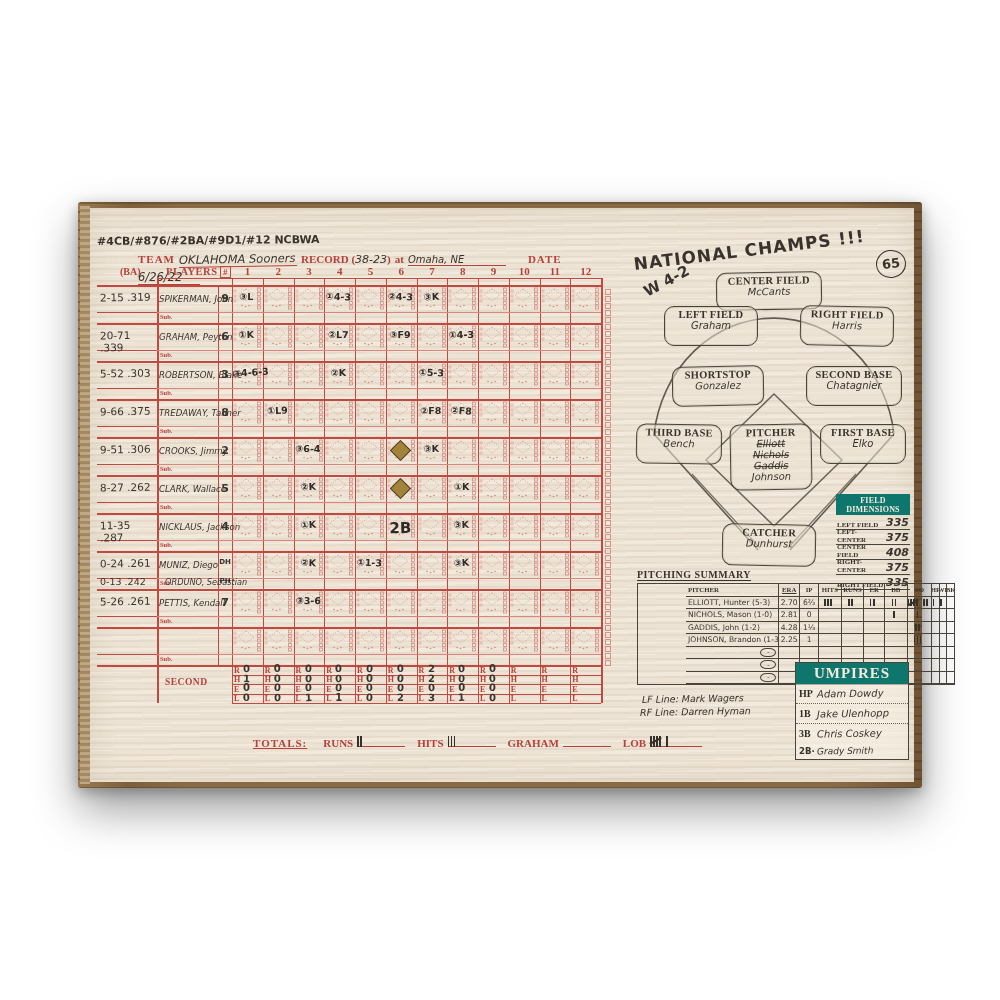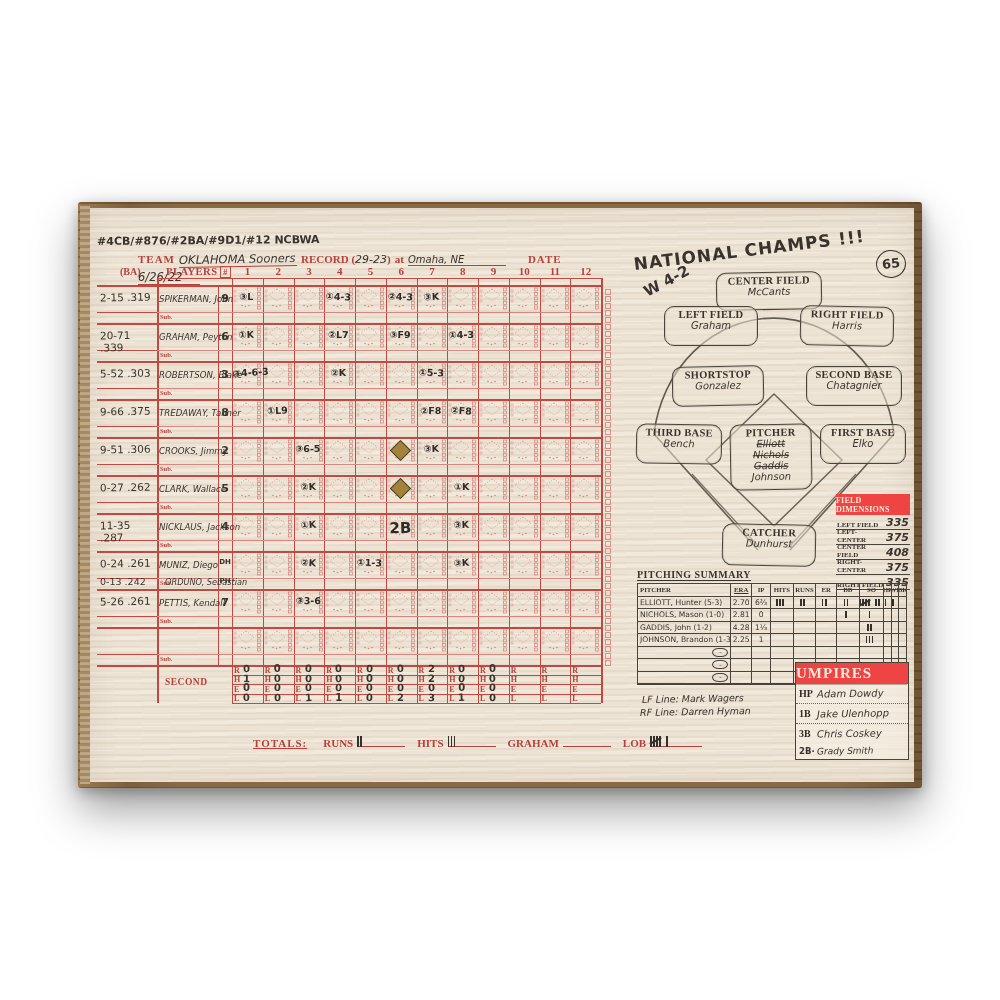--- a/index.html
+++ b/index.html
@@ -24,39 +24,39 @@
   .abs{position:absolute;}
   .redline{position:absolute;background:#c04a42;}
   .redline-light{position:absolute;background:#d9867f;}
   .underline-red{border-bottom:1.5px solid #b5413b;}
   .fieldbox{position:absolute;border:1.6px solid #4a4339;border-radius:10px;
             background:rgba(236,227,212,.55);text-align:center;padding-top:2px;
             box-shadow:0 0 0 1px rgba(74,67,57,.15) inset;}
   .fieldbox .lbl{font-family:"Liberation Serif",serif;font-weight:bold;color:#3a332c;font-size:10.5px;letter-spacing:.3px;}
   .fieldbox .nm{font-family:"DejaVu Sans",sans-serif;font-style:italic;color:#3a332d;font-size:10px;line-height:11px;}
   .struck{text-decoration:line-through;}
-  .blkhdr{background:#ef4444;color:#f1ead9;font-family:"Liberation Serif",serif;font-weight:bold;text-align:left;}
+  .blkhdr{background:#0f766e;color:#f1ead9;font-family:"Liberation Serif",serif;font-weight:bold;text-align:center;}
   .tally{display:inline-flex;align-items:flex-end;gap:1.5px;position:relative;}
   .tally i{display:block;width:1.6px;background:#35302a;}
   .tally .slash{position:absolute;left:-1px;top:40%;width:115%;height:1.6px;background:#35302a;transform:rotate(-28deg);}
 </style>
 </head>
 <body>
 
 <div id="canvas">
   <div class="board"></div>
   <div class="board-edge"></div>
   <div class="paper"></div>
 
   <div class="abs hw" style="left:97px;top:234px;font-size:11px;font-weight:600;transform:rotate(-.5deg);">#4CB/#876/#2BA/#9D1/#12 NCBWA</div>
 
   <div class="abs" style="left:138px;top:249px;width:480px;height:18px;">
     <span class="print-red" style="font-size:11px;letter-spacing:1px;">TEAM</span>
     <span class="hw-i underline-red" style="font-size:11.5px;display:inline-block;width:118px;transform:rotate(-1deg);">OKLAHOMA Sooners</span>
-    <span class="print-red" style="font-size:11px;">RECORD (</span><span class="hw-i" style="font-size:11px;">29-23</span><span class="print-red" style="font-size:11px;">)</span>
+    <span class="print-red" style="font-size:11px;">RECORD (</span><span class="hw-i" style="font-size:11px;">38-23</span><span class="print-red" style="font-size:11px;">)</span>
     <span class="print-red" style="font-size:11px;">at</span>
     <span class="hw-i underline-red" style="font-size:10px;display:inline-block;width:98px;">Omaha, NE</span>
     <span class="print-red" style="font-size:11px;letter-spacing:1px;margin-left:18px;">DATE</span>
     <span class="hw-i underline-red" style="font-size:11.5px;display:inline-block;width:62px;">6/26/22</span>
   </div>
 
   <div class="abs print-red" style="left:120px;top:266px;font-size:10px;">(BA)</div>
   <div class="abs print-red" style="left:166px;top:266px;font-size:10.5px;letter-spacing:.5px;">PLAYERS</div>
   <div class="abs print-red" style="left:220px;top:266px;font-size:9px;border:1px solid #c04a42;padding:0 2px;line-height:10px;">#</div>
   <div id="inning-headers">
@@ -185,21 +185,21 @@
           <span class="hw-i" style="font-size: 11px; font-weight: bold;">375</span>
         </div>
         <div style="display: flex; justify-content: space-between; align-items: flex-end; border-bottom: 1px solid rgb(74, 67, 57); padding: 0px 1px; height: 14px;">
           <span style="font-family: &quot;Liberation Serif&quot;, serif; font-weight: bold; font-size: 7px; color: rgb(58, 51, 44);">RIGHT FIELD</span>
           <span class="hw-i" style="font-size: 11px; font-weight: bold;">335</span>
         </div>
       </div>
   </div>
 
   <div class="abs" style="left:637px;top:569px;font-family:'Liberation Serif',serif;font-weight:bold;color:#3a332c;font-size:10px;letter-spacing:.5px;border-bottom:1.4px solid #3a332c;">PITCHING SUMMARY</div>
-  <div id="pitching-table" class="abs" style="left:637px;top:583px;width:268px;border:1.6px solid #4a4339;">
+  <div id="pitching-table" class="abs" style="left:637px;top:583px;width:268px;border:1.6px solid #4a4339;padding-left:48px;">
       <div style="display: flex; height: 11.5px; border-bottom: 1px solid rgb(74, 67, 57);">
         <div style="width: 96px; border-right: 1px solid rgb(74, 67, 57); overflow: hidden; display: flex; align-items: center; justify-content: flex-start; padding-left: 2px; font-family: &quot;Liberation Serif&quot;, serif; font-weight: bold; font-size: 6.8px; color: rgb(58, 51, 44);">PITCHER</div>
         <div style="width: 21px; border-right: 1px solid rgb(74, 67, 57); overflow: hidden; display: flex; align-items: center; justify-content: center; font-family: &quot;Liberation Serif&quot;, serif; font-weight: bold; font-size: 6.8px; color: rgb(58, 51, 44); text-decoration: underline;">ERA</div>
         <div style="width: 19px; border-right: 1px solid rgb(74, 67, 57); overflow: hidden; display: flex; align-items: center; justify-content: center; font-family: &quot;Liberation Serif&quot;, serif; font-weight: bold; font-size: 6.8px; color: rgb(58, 51, 44);">IP</div>
         <div style="width: 23px; border-right: 1px solid rgb(74, 67, 57); overflow: hidden; display: flex; align-items: center; justify-content: center; font-family: &quot;Liberation Serif&quot;, serif; font-weight: bold; font-size: 6.8px; color: rgb(58, 51, 44);">HITS</div>
         <div style="width: 23px; border-right: 1px solid rgb(74, 67, 57); overflow: hidden; display: flex; align-items: center; justify-content: center; font-family: &quot;Liberation Serif&quot;, serif; font-weight: bold; font-size: 6.8px; color: rgb(58, 51, 44);">RUNS</div>
         <div style="width: 21px; border-right: 1px solid rgb(74, 67, 57); overflow: hidden; display: flex; align-items: center; justify-content: center; font-family: &quot;Liberation Serif&quot;, serif; font-weight: bold; font-size: 6.8px; color: rgb(58, 51, 44);">ER</div>
         <div style="width: 23px; border-right: 1px solid rgb(74, 67, 57); overflow: hidden; display: flex; align-items: center; justify-content: center; font-family: &quot;Liberation Serif&quot;, serif; font-weight: bold; font-size: 6.8px; color: rgb(58, 51, 44);">BB</div>
         <div style="width: 25px; border-right: 1px solid rgb(74, 67, 57); overflow: hidden; display: flex; align-items: center; justify-content: center; font-family: &quot;Liberation Serif&quot;, serif; font-weight: bold; font-size: 6.8px; color: rgb(58, 51, 44);">SO</div>
         <div style="width: 7px; border-right: 1px solid rgb(74, 67, 57); overflow: hidden; display: flex; align-items: center; justify-content: center; font-family: &quot;Liberation Serif&quot;, serif; font-weight: bold; font-size: 6.8px; color: rgb(58, 51, 44);">HP</div>
@@ -1298,21 +1298,21 @@
     <rect x="24.5" y="11" width="3" height="3" fill="none" stroke="#cc6f68" stroke-width=".7" opacity=".85"></rect>
     <rect x="24.5" y="15.5" width="3" height="3" fill="none" stroke="#cc6f68" stroke-width=".7" opacity=".85"></rect>
     <rect x="24.5" y="20" width="3" height="3" fill="none" stroke="#cc6f68" stroke-width=".7" opacity=".85"></rect>
     <rect x="1" y="4" width="2" height="2" fill="none" stroke="#d9867f" stroke-width=".6" opacity=".7"></rect>
     <rect x="1" y="9" width="2" height="2" fill="none" stroke="#d9867f" stroke-width=".6" opacity=".7"></rect>
     <rect x="1" y="14" width="2" height="2" fill="none" stroke="#d9867f" stroke-width=".6" opacity=".7"></rect>
     </svg>
     <div class="redline" style="left: 97px; top: 475px; width: 504px; height: 1.6px;"></div>
     <div class="redline-light" style="left: 157px; top: 502px; width: 444px; height: 0.9px;"></div>
     <div class="redline" style="left: 97px; top: 502px; width: 60px; height: 1.2px;"></div>
-    <div class="hw abs" style="left: 100px; top: 481px; width: 54px; font-size: 10.5px; transform: rotate(-1deg);">0-27 .262</div>
+    <div class="hw abs" style="left: 100px; top: 481px; width: 54px; font-size: 10.5px; transform: rotate(-1deg);">8-27 .262</div>
     <div class="hw abs" style="left: 159px; top: 484px; width: 58px; font-size: 8.6px; font-style: italic; white-space: nowrap; overflow: visible;">CLARK, Wallace</div>
     <div class="print-red abs" style="left: 160px; top: 503px; font-size: 6.5px;">Sub.</div>
     <div class="hw abs" style="left: 218px; top: 482px; width: 14px; text-align: center; font-size: 11px; font-weight: 600;">5</div>
     <svg width="29" height="25" style="position: absolute; left: 233px; top: 476px;">
       <path d="M13 3 L21 9 L13 15 L5 9 Z" fill="none" stroke="#d9867f" stroke-width=".9" stroke-dasharray="1,1.6" opacity=".8"></path>
     <circle cx="9" cy="19.5" r=".8" fill="#cc6f68" opacity=".8"></circle>
     <circle cx="12.5" cy="20.5" r=".8" fill="#cc6f68" opacity=".8"></circle>
     <circle cx="16" cy="19.5" r=".8" fill="#cc6f68" opacity=".8"></circle>
     <rect x="24.5" y="2" width="3" height="3" fill="none" stroke="#cc6f68" stroke-width=".7" opacity=".85"></rect>
     <rect x="24.5" y="6.5" width="3" height="3" fill="none" stroke="#cc6f68" stroke-width=".7" opacity=".85"></rect>
@@ -2239,21 +2239,21 @@
     <div class="hw abs" style="left: 233px; top: 329px; width: 26.75px; text-align: center; font-size: 9.5px; font-weight: 600; color: rgb(47, 42, 38); transform: rotate(-2deg); white-space: nowrap;">①K</div>
     <div class="hw abs" style="left: 325.25px; top: 329px; width: 26.75px; text-align: center; font-size: 9.5px; font-weight: 600; color: rgb(47, 42, 38); transform: rotate(1deg); white-space: nowrap;">②L7</div>
     <div class="hw abs" style="left: 386.75px; top: 329px; width: 26.75px; text-align: center; font-size: 9.5px; font-weight: 600; color: rgb(47, 42, 38); transform: rotate(0deg); white-space: nowrap;">③F9</div>
     <div class="hw abs" style="left: 448.25px; top: 329px; width: 26.75px; text-align: center; font-size: 9.5px; font-weight: 600; color: rgb(47, 42, 38); transform: rotate(-1deg); white-space: nowrap;">①4-3</div>
     <div class="hw abs" style="left: 233px; top: 367px; width: 26.75px; text-align: center; font-size: 9.5px; font-weight: 600; color: rgb(47, 42, 38); transform: rotate(-4deg); white-space: nowrap;">③4-6-3</div>
     <div class="hw abs" style="left: 325.25px; top: 367px; width: 26.75px; text-align: center; font-size: 9.5px; font-weight: 600; color: rgb(47, 42, 38); transform: rotate(-1deg); white-space: nowrap;">②K</div>
     <div class="hw abs" style="left: 417.5px; top: 367px; width: 26.75px; text-align: center; font-size: 9.5px; font-weight: 600; color: rgb(47, 42, 38); transform: rotate(2deg); white-space: nowrap;">①5-3</div>
     <div class="hw abs" style="left: 263.75px; top: 405px; width: 26.75px; text-align: center; font-size: 9.5px; font-weight: 600; color: rgb(47, 42, 38); transform: rotate(-2deg); white-space: nowrap;">①L9</div>
     <div class="hw abs" style="left: 417.5px; top: 405px; width: 26.75px; text-align: center; font-size: 9.5px; font-weight: 600; color: rgb(47, 42, 38); transform: rotate(0deg); white-space: nowrap;">②F8</div>
     <div class="hw abs" style="left: 448.25px; top: 405px; width: 26.75px; text-align: center; font-size: 9.5px; font-weight: 600; color: rgb(47, 42, 38); transform: rotate(4deg); white-space: nowrap;">②F8</div>
-    <div class="hw abs" style="left: 294.5px; top: 443px; width: 26.75px; text-align: center; font-size: 9.5px; font-weight: 600; color: rgb(47, 42, 38); transform: rotate(0deg); white-space: nowrap;">③6-5</div>
+    <div class="hw abs" style="left: 294.5px; top: 443px; width: 26.75px; text-align: center; font-size: 9.5px; font-weight: 600; color: rgb(47, 42, 38); transform: rotate(0deg); white-space: nowrap;">③6-4</div>
     <div class="hw abs" style="left: 417.5px; top: 443px; width: 26.75px; text-align: center; font-size: 9.5px; font-weight: 600; color: rgb(47, 42, 38); transform: rotate(-2deg); white-space: nowrap;">③K</div>
     <div class="hw abs" style="left: 294.5px; top: 481px; width: 26.75px; text-align: center; font-size: 9.5px; font-weight: 600; color: rgb(47, 42, 38); transform: rotate(-2deg); white-space: nowrap;">②K</div>
     <div class="hw abs" style="left: 448.25px; top: 481px; width: 26.75px; text-align: center; font-size: 9.5px; font-weight: 600; color: rgb(47, 42, 38); transform: rotate(0deg); white-space: nowrap;">①K</div>
     <div class="hw abs" style="left: 294.5px; top: 519px; width: 26.75px; text-align: center; font-size: 9.5px; font-weight: 600; color: rgb(47, 42, 38); transform: rotate(-4deg); white-space: nowrap;">①K</div>
     <div class="hw abs" style="left: 386.75px; top: 519px; width: 26.75px; text-align: center; font-size: 15px; font-weight: 600; color: rgb(47, 42, 38); transform: rotate(-1deg); white-space: nowrap;">2B</div>
     <div class="hw abs" style="left: 448.25px; top: 519px; width: 26.75px; text-align: center; font-size: 9.5px; font-weight: 600; color: rgb(47, 42, 38); transform: rotate(-2deg); white-space: nowrap;">③K</div>
     <div class="hw abs" style="left: 294.5px; top: 557px; width: 26.75px; text-align: center; font-size: 9.5px; font-weight: 600; color: rgb(47, 42, 38); transform: rotate(3deg); white-space: nowrap;">②K</div>
     <div class="hw abs" style="left: 356px; top: 557px; width: 26.75px; text-align: center; font-size: 9.5px; font-weight: 600; color: rgb(47, 42, 38); transform: rotate(2deg); white-space: nowrap;">①1-3</div>
     <div class="hw abs" style="left: 448.25px; top: 557px; width: 26.75px; text-align: center; font-size: 9.5px; font-weight: 600; color: rgb(47, 42, 38); transform: rotate(-4deg); white-space: nowrap;">③K</div>
     <div class="hw abs" style="left: 294.5px; top: 595px; width: 26.75px; text-align: center; font-size: 9.5px; font-weight: 600; color: rgb(47, 42, 38); transform: rotate(1deg); white-space: nowrap;">③3-6</div>

